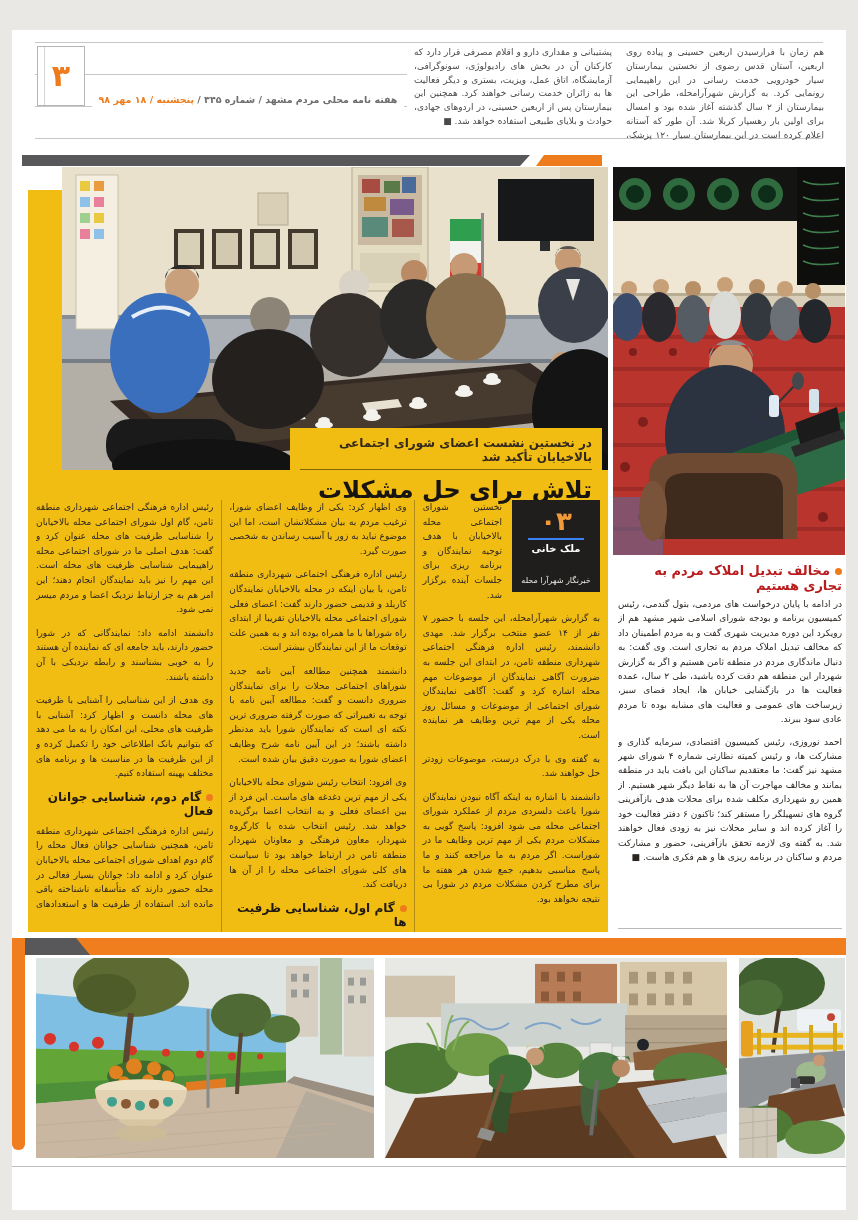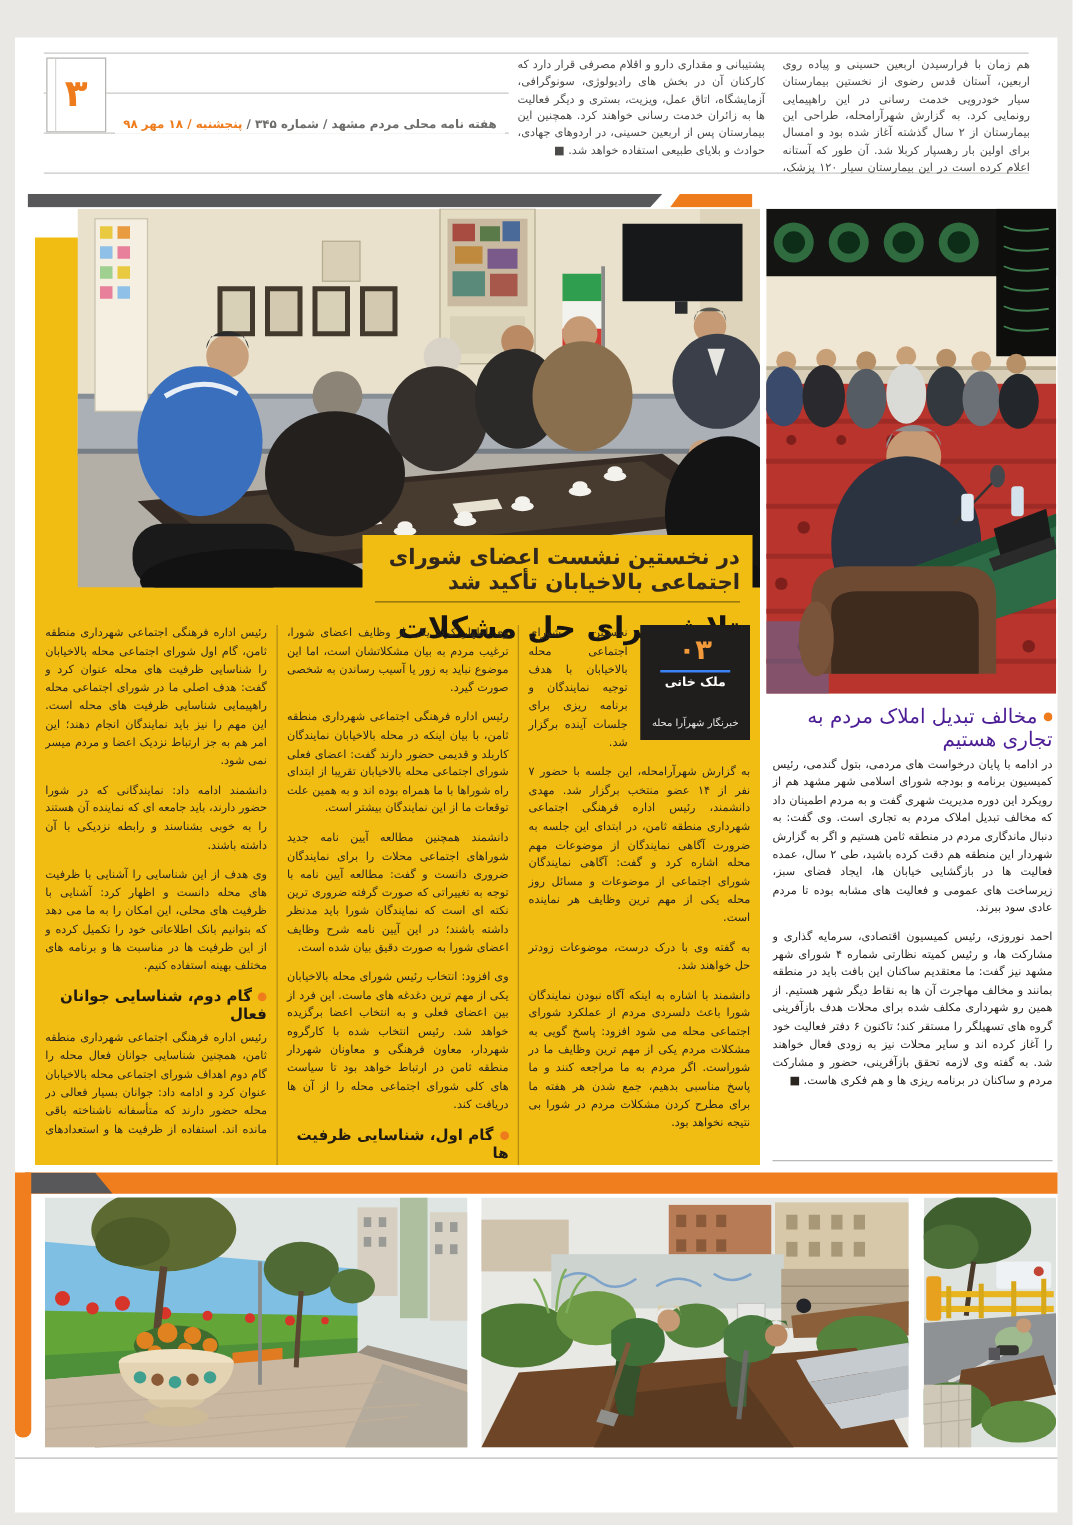--- a/index.html
+++ b/index.html
@@ -49,21 +49,21 @@
   .panel{
     position:absolute;left:16px;top:160px;width:580px;height:742px;
     background:#f2bd13;
   }
   .main-photo{position:absolute;left:50px;top:137px;width:546px;height:303px;display:block;}
   .headline-box{
     position:absolute;left:278px;top:398px;width:312px;min-height:74px;
     background:#f2bd13;padding:8px 10px 0 10px;box-sizing:border-box;direction:rtl;
   }
   .kicker{
-    font-size:17px;font-weight:bold;color:#33291c;text-align:right;
+    font-size:12px;font-weight:bold;color:#33291c;text-align:right;
     padding-bottom:5px;border-bottom:1px solid rgba(40,30,10,.55);
   }
   .headline{
     font-size:24px;font-weight:bold;color:#171411;text-align:right;
     margin-top:7px;line-height:1.15;
   }
   .body-cols{
     position:absolute;left:24px;top:470px;width:564px;height:432px;
     direction:rtl;column-count:3;column-gap:16px;column-fill:auto;
     column-rule:1px solid rgba(60,48,20,.35);overflow:hidden;
@@ -75,31 +75,31 @@
   .body-cols h4{font-weight:bold;font-size:12px;color:#201a12;margin:4px 0 5px 0;text-align:right;}
   .bullet{
     display:inline-block;width:7px;height:7px;border-radius:50%;
     background:#ee7c1d;margin-left:5px;vertical-align:middle;
   }
   .reporter-box{
     float:right;width:88px;height:92px;margin:0 0 8px 10px;
     background:#201d1d;color:#fff;text-align:center;
     display:flex;flex-direction:column;align-items:center;justify-content:center;gap:2px;
   }
-  .reporter-num{font-size:22px;font-weight:bold;color:#f29a3a;line-height:1;}
+  .reporter-num{font-size:26px;font-weight:bold;color:#f29a3a;line-height:1;}
   .reporter-name{font-size:10px;font-weight:bold;border-top:2px solid #3b82f6;padding-top:3px;margin-top:2px;width:56px;}
   .reporter-role{font-size:8px;color:#e8e6e2;margin-top:20px;}
   
   .side-photo{position:absolute;left:601px;top:137px;width:232px;height:388px;display:block;}
   .side-art{
     position:absolute;left:606px;top:533px;width:224px;height:360px;
     direction:rtl;overflow:hidden;
   }
   .side-headline{
-    font-size:16px;font-weight:normal;color:#4c1d95;text-align:right;margin:0 0 4px 0;
+    font-size:13px;font-weight:bold;color:#b91c1c;text-align:right;margin:0 0 4px 0;
   }
   .side-art p{
     margin:0 0 8px 0;font-size:9px;line-height:14.4px;color:#2b2520;text-align:justify;
   }
   .side-rule{position:absolute;left:606px;top:898px;width:224px;height:1px;background:#b9b9b7;}
   
   .band{position:absolute;left:8px;top:908px;width:826px;height:17px;background:#f07d1e;}
   .band-corner{
     position:absolute;left:8px;top:908px;width:70px;height:17px;background:#58585a;
     clip-path:polygon(0 0,calc(100% - 14px) 0,100% 100%,0 100%);

